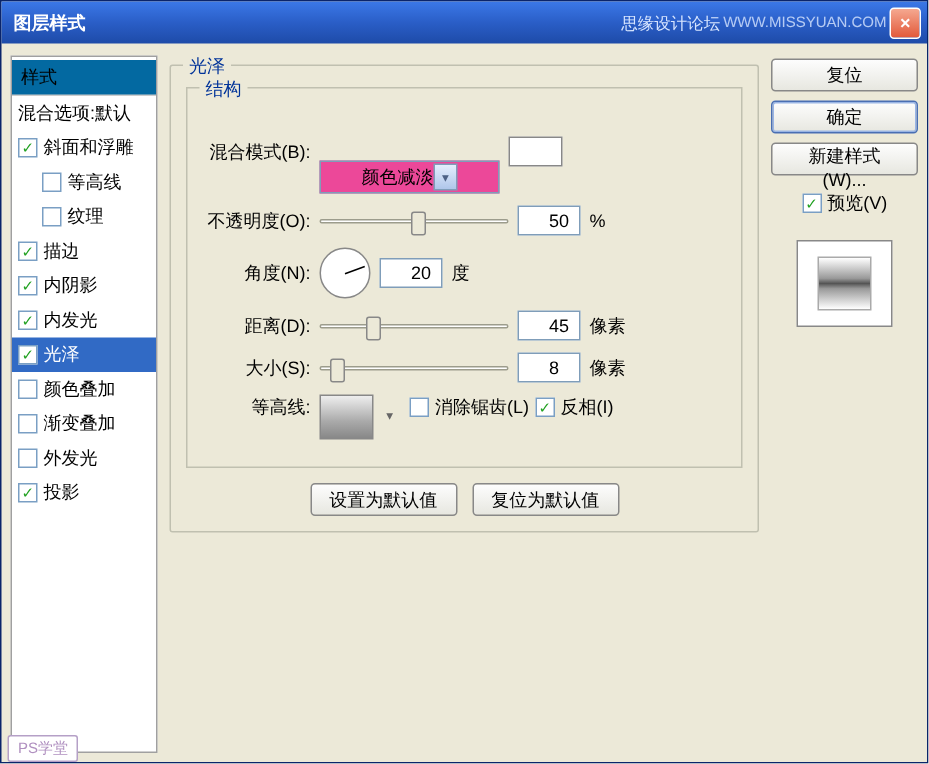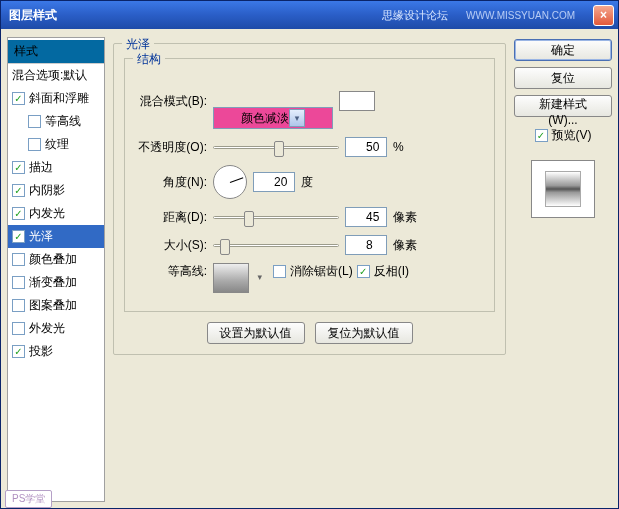--- a/index.html
+++ b/index.html
@@ -1,20 +1,20 @@
 <!DOCTYPE html>
 <html><head>
 <meta charset="utf-8">
 <style>
 * { box-sizing: border-box; margin: 0; padding: 0; font-family: "Microsoft YaHei", "SimSun", sans-serif; font-size: 12px; }
 body { background: #fff; width: 619px; height: 509px; overflow: hidden; }
 .window { width: 619px; height: 509px; border: 1px solid #0a246a; background: #ece9d8; display: flex; flex-direction: column; }
 .titlebar { height: 28px; background: linear-gradient(to bottom, #3b78e7 0%, #2a5ec7 50%, #1e4ba8 100%); display: flex; align-items: center; justify-content: space-between; padding: 0 4px; }
 .title-text { color: #fff; font-weight: bold; padding-left: 4px; }
-.title-right { display: flex; align-items: center; gap: 18px; }
+.title-right { display: flex; align-items: center; gap: 2px; }
 .title-brand { color: #d8e6ff; font-size: 11px; }
 .title-url { color: #d8e6ff; font-size: 10px; opacity: 0.8; }
 .close-btn { width: 21px; height: 21px; background: linear-gradient(to bottom, #f5a890, #e2593a); border: 1px solid #fff; border-radius: 3px; color: #fff; font-weight: bold; text-align: center; line-height: 18px; cursor: pointer; }
 .body { flex: 1; display: flex; padding: 8px 6px 6px 6px; gap: 8px; position: relative; }
 .left-panel { width: 98px; border: 1px solid #a0a0a0; background: #fff; padding: 2px 0; }
 .left-header { background: #0369a1; padding: 3px 6px; border-bottom: 1px solid #ccc; }
 .style-item { padding: 3px 4px; display: flex; align-items: center; gap: 4px; cursor: pointer; }
 .style-item.selected { background: #316ac5; color: #fff; }
 .style-item.indent { padding-left: 20px; }
 .chk { width: 13px; height: 13px; border: 1px solid #7a9fc4; background: #fff; display: inline-flex; align-items: center; justify-content: center; font-size: 10px; color: #21a121; flex-shrink: 0; }
@@ -96,24 +96,20 @@
           <div class="style-item">
             <span class="chk"></span>
             <span>颜色叠加</span>
           </div>
           <div class="style-item">
             <span class="chk"></span>
             <span>渐变叠加</span>
           </div>
           <div class="style-item">
             <span class="chk"></span>
-            <span>图案叠加</span>
-          </div>
-          <div class="style-item">
-            <span class="chk"></span>
             <span>外发光</span>
           </div>
           <div class="style-item">
             <span class="chk">✓</span>
             <span>投影</span>
           </div>
         </div>
     </div>
 
     <div class="middle">
@@ -186,22 +182,22 @@
         </div>
 
         <div class="btn-row">
           <button class="btn">设置为默认值</button>
           <button class="btn">复位为默认值</button>
         </div>
       </div>
     </div>
 
     <div class="right-panel">
+      <button class="btn">复位</button>
       <button class="btn" style="border:1px solid #4a6fb3;box-shadow:0 0 0 1px #9ab5e4 inset">确定</button>
-      <button class="btn">复位</button>
       <button class="btn">新建样式(W)...</button>
       <div class="preview-chk">
         <span class="chk">✓</span>
         <span>预览(V)</span>
       </div>
       <div class="preview-box">
         <div class="preview-inner"></div>
       </div>
     </div>
 

